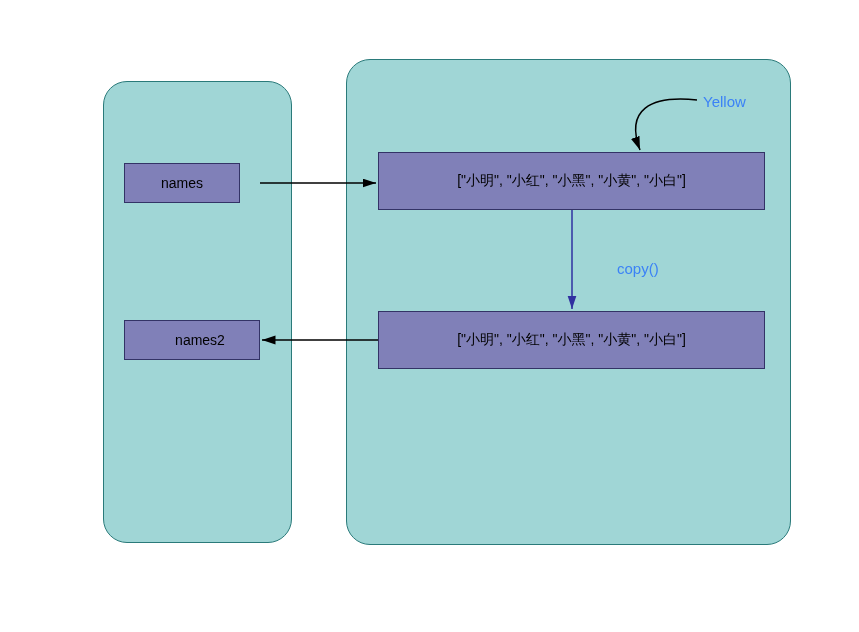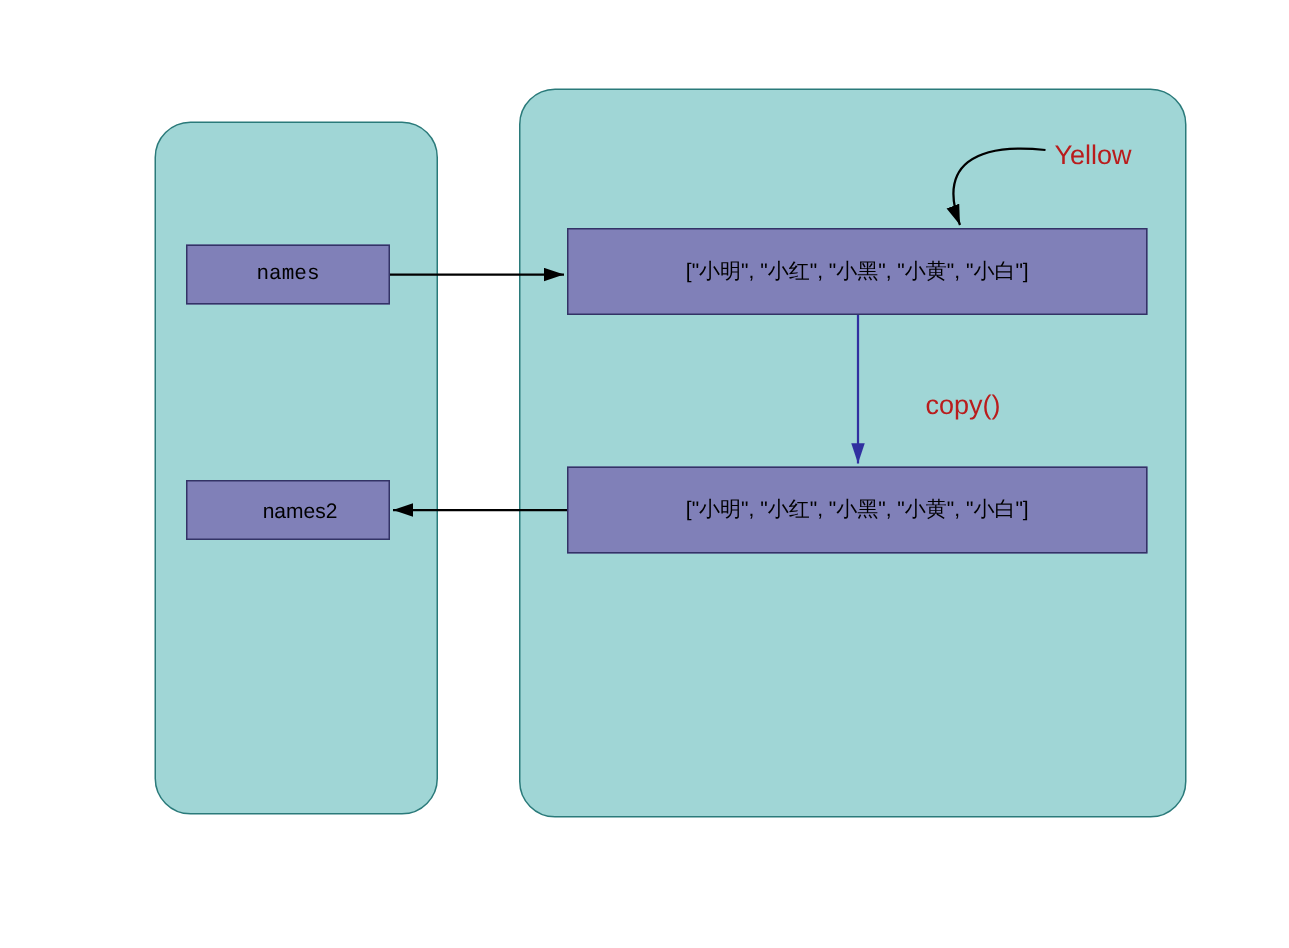--- a/index.html
+++ b/index.html
@@ -34,38 +34,38 @@
       border: 1px solid #333366;
       color: #000000;
       font-size: 14px;
       display: flex;
       align-items: center;
       justify-content: center;
       white-space: nowrap;
     }
     .box-names {
       left: 124px; top: 163px;
-      width: 136px; height: 40px; font-family: Liberation Mono, monospace;
+      width: 116px; height: 40px;
     }
     .box-names2 {
       left: 124px; top: 320px;
       width: 136px; height: 40px; padding-left: 16px;
     }
     .box-list1 {
       left: 378px; top: 152px;
       width: 387px; height: 58px;
     }
     .box-list2 {
       left: 378px; top: 311px;
       width: 387px; height: 58px;
     }
     .label {
       position: absolute;
-      font-size: 18px;
-      color: #b91c1c;
+      font-size: 15px;
+      color: #3b82f6;
     }
     .label-yellow {
       left: 703px; top: 93px;
     }
     .label-copy {
       left: 601px; top: 260px; margin-left: 16px;
     }
     svg.overlay {
       position: absolute;
       left: 0; top: 0;

